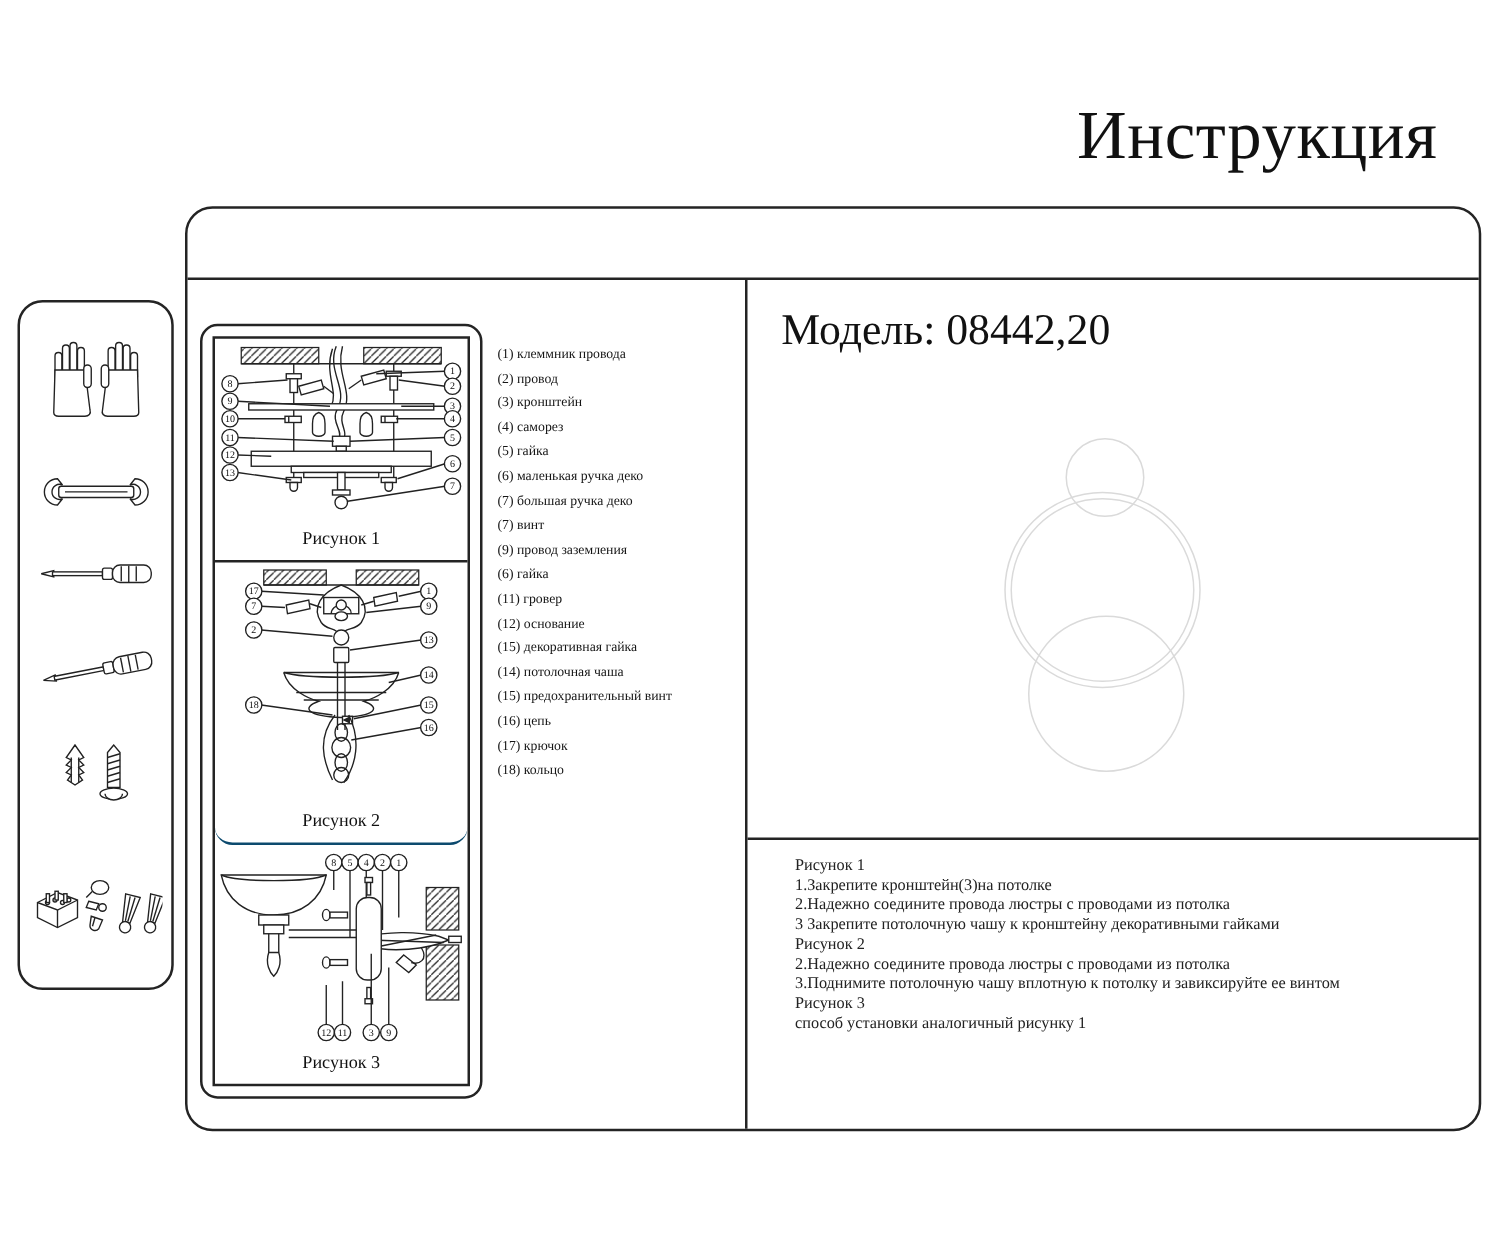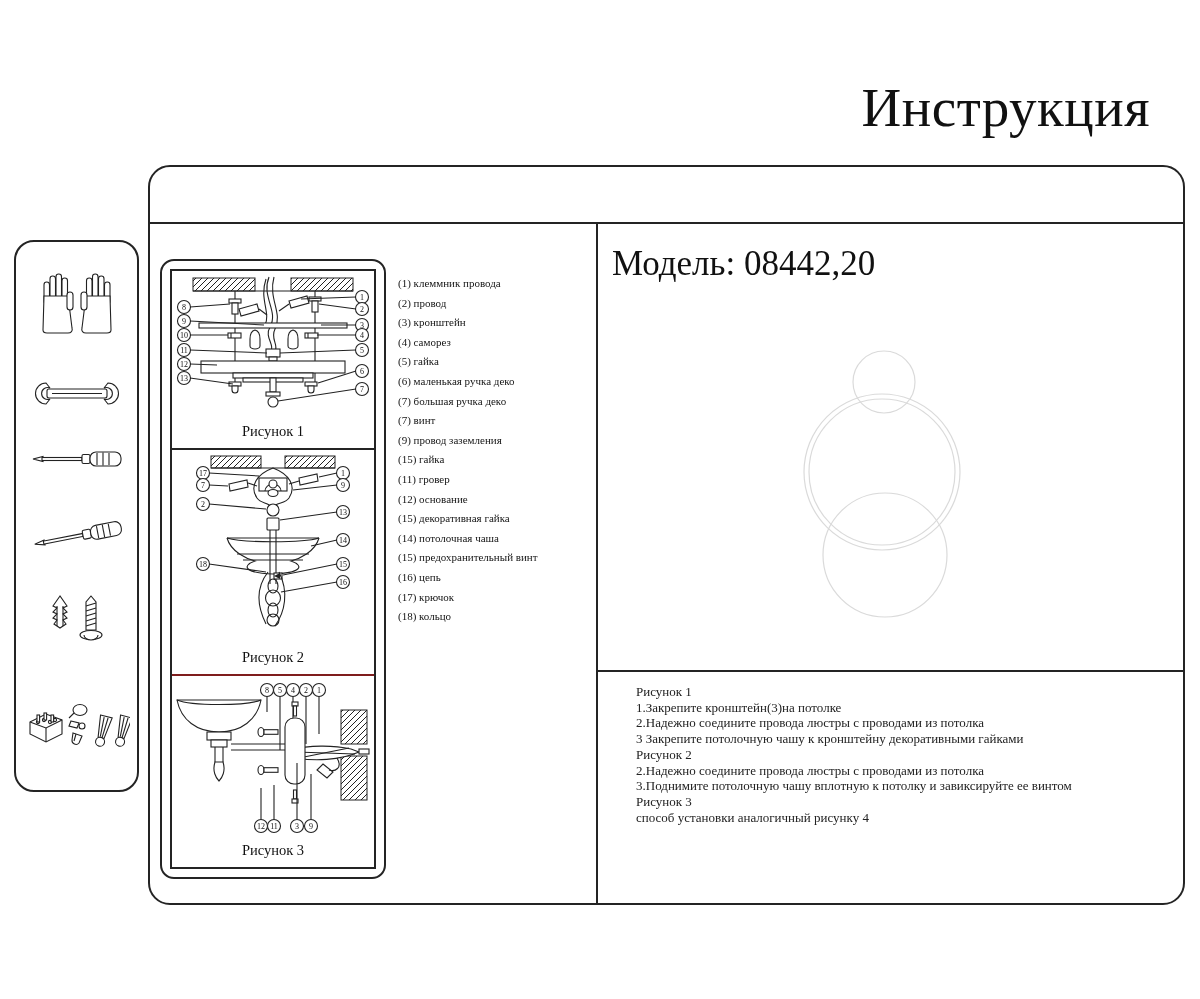--- a/index.html
+++ b/index.html
@@ -11,30 +11,30 @@
   .tool{position:absolute;left:0;width:100%;display:flex;justify-content:center;}
   .t1{top:30px}.t2{top:138px}.t3{top:206px}.t4{top:268px}.t5{top:352px}.t6{top:458px}
 
   
   .frame{position:absolute;left:148px;top:165px;width:1037px;height:740px;border:2px solid #242424;border-radius:22px;box-sizing:border-box;}
   .frame-top{height:55px;border-bottom:2px solid #242424;}
   .frame-body{position:relative;display:flex;height:679px;}
   .left-col{position:relative;width:446px;box-sizing:border-box;}
   .right-col{position:relative;flex:1;border-left:2px solid #242424;display:flex;flex-direction:column;}
   .model-section{position:relative;height:446px;border-bottom:2px solid #242424;}
-  .model-title{position:absolute;left:14px;top:20px;font-size:35px;color:#111;white-space:nowrap;}
+  .model-title{position:absolute;left:27px;top:20px;font-size:35px;color:#111;white-space:nowrap;}
   .watermark{position:absolute;left:0;top:0;}
   .instructions{padding:12px 8px 0 38px;font-size:13px;line-height:15.7px;color:#222;}
 
   
   .diagrams-panel{position:absolute;left:10px;top:35px;width:226px;height:620px;border:2px solid #242424;border-radius:14px;box-sizing:border-box;}
   .diagrams-inner{position:absolute;left:8px;top:8px;right:8px;bottom:8px;border:2px solid #242424;display:flex;flex-direction:column;}
   .fig{position:relative;overflow:hidden;}
   .figA{height:177px;border-bottom:2px solid #242424;}
-  .figB{height:224px;border-bottom:2px solid #7f1d1d;}
+  .figB{height:224px;border-bottom:2px solid #0c4a6e;border-radius:14px;}
   .figC{flex:1;}
   .fig svg{position:absolute;top:2px;left:50%;transform:translateX(-50%);}
   .fig-label{position:absolute;bottom:8px;width:100%;text-align:center;font-size:14.5px;color:#111;}
 
   
   .parts-list{position:absolute;left:248px;top:50px;width:186px;font-size:11px;line-height:19.6px;color:#151515;}
 
   
   .ln{stroke:#222;fill:none;stroke-width:1.1;}
   .fw{stroke:#222;fill:#fff;stroke-width:1.1;}
@@ -392,21 +392,21 @@
       <div class="parts-list">
         <div>(1) клеммник провода</div>
         <div>(2) провод</div>
         <div>(3) кронштейн</div>
         <div>(4) саморез</div>
         <div>(5) гайка</div>
         <div>(6) маленькая ручка деко</div>
         <div>(7) большая ручка деко</div>
         <div>(7) винт</div>
         <div>(9) провод заземления</div>
-        <div>(15) гайка</div>
+        <div>(6) гайка</div>
         <div>(11) гровер</div>
         <div>(12) основание</div>
         <div>(15) декоративная гайка</div>
         <div>(14) потолочная чаша</div>
         <div>(15) предохранительный винт</div>
         <div>(16) цепь</div>
         <div>(17) крючок</div>
         <div>(18) кольцо</div>
       </div>
     </div>
@@ -423,18 +423,18 @@
       </div>
       <div class="instructions">
         <div>Рисунок 1</div>
         <div>1.Закрепите кронштейн(3)на потолке</div>
         <div>2.Надежно соедините провода люстры с проводами из потолка</div>
         <div>3 Закрепите потолочную чашу к кронштейну декоративными гайками</div>
         <div>Рисунок 2</div>
         <div>2.Надежно соедините провода люстры с проводами из потолка</div>
         <div>3.Поднимите потолочную чашу вплотную к потолку и завиксируйте ее винтом</div>
         <div>Рисунок 3</div>
-        <div>способ установки аналогичный рисунку 4</div>
+        <div>способ установки аналогичный рисунку 1</div>
       </div>
     </div>
 
   </div>
 </div>
 
 </body></html>

